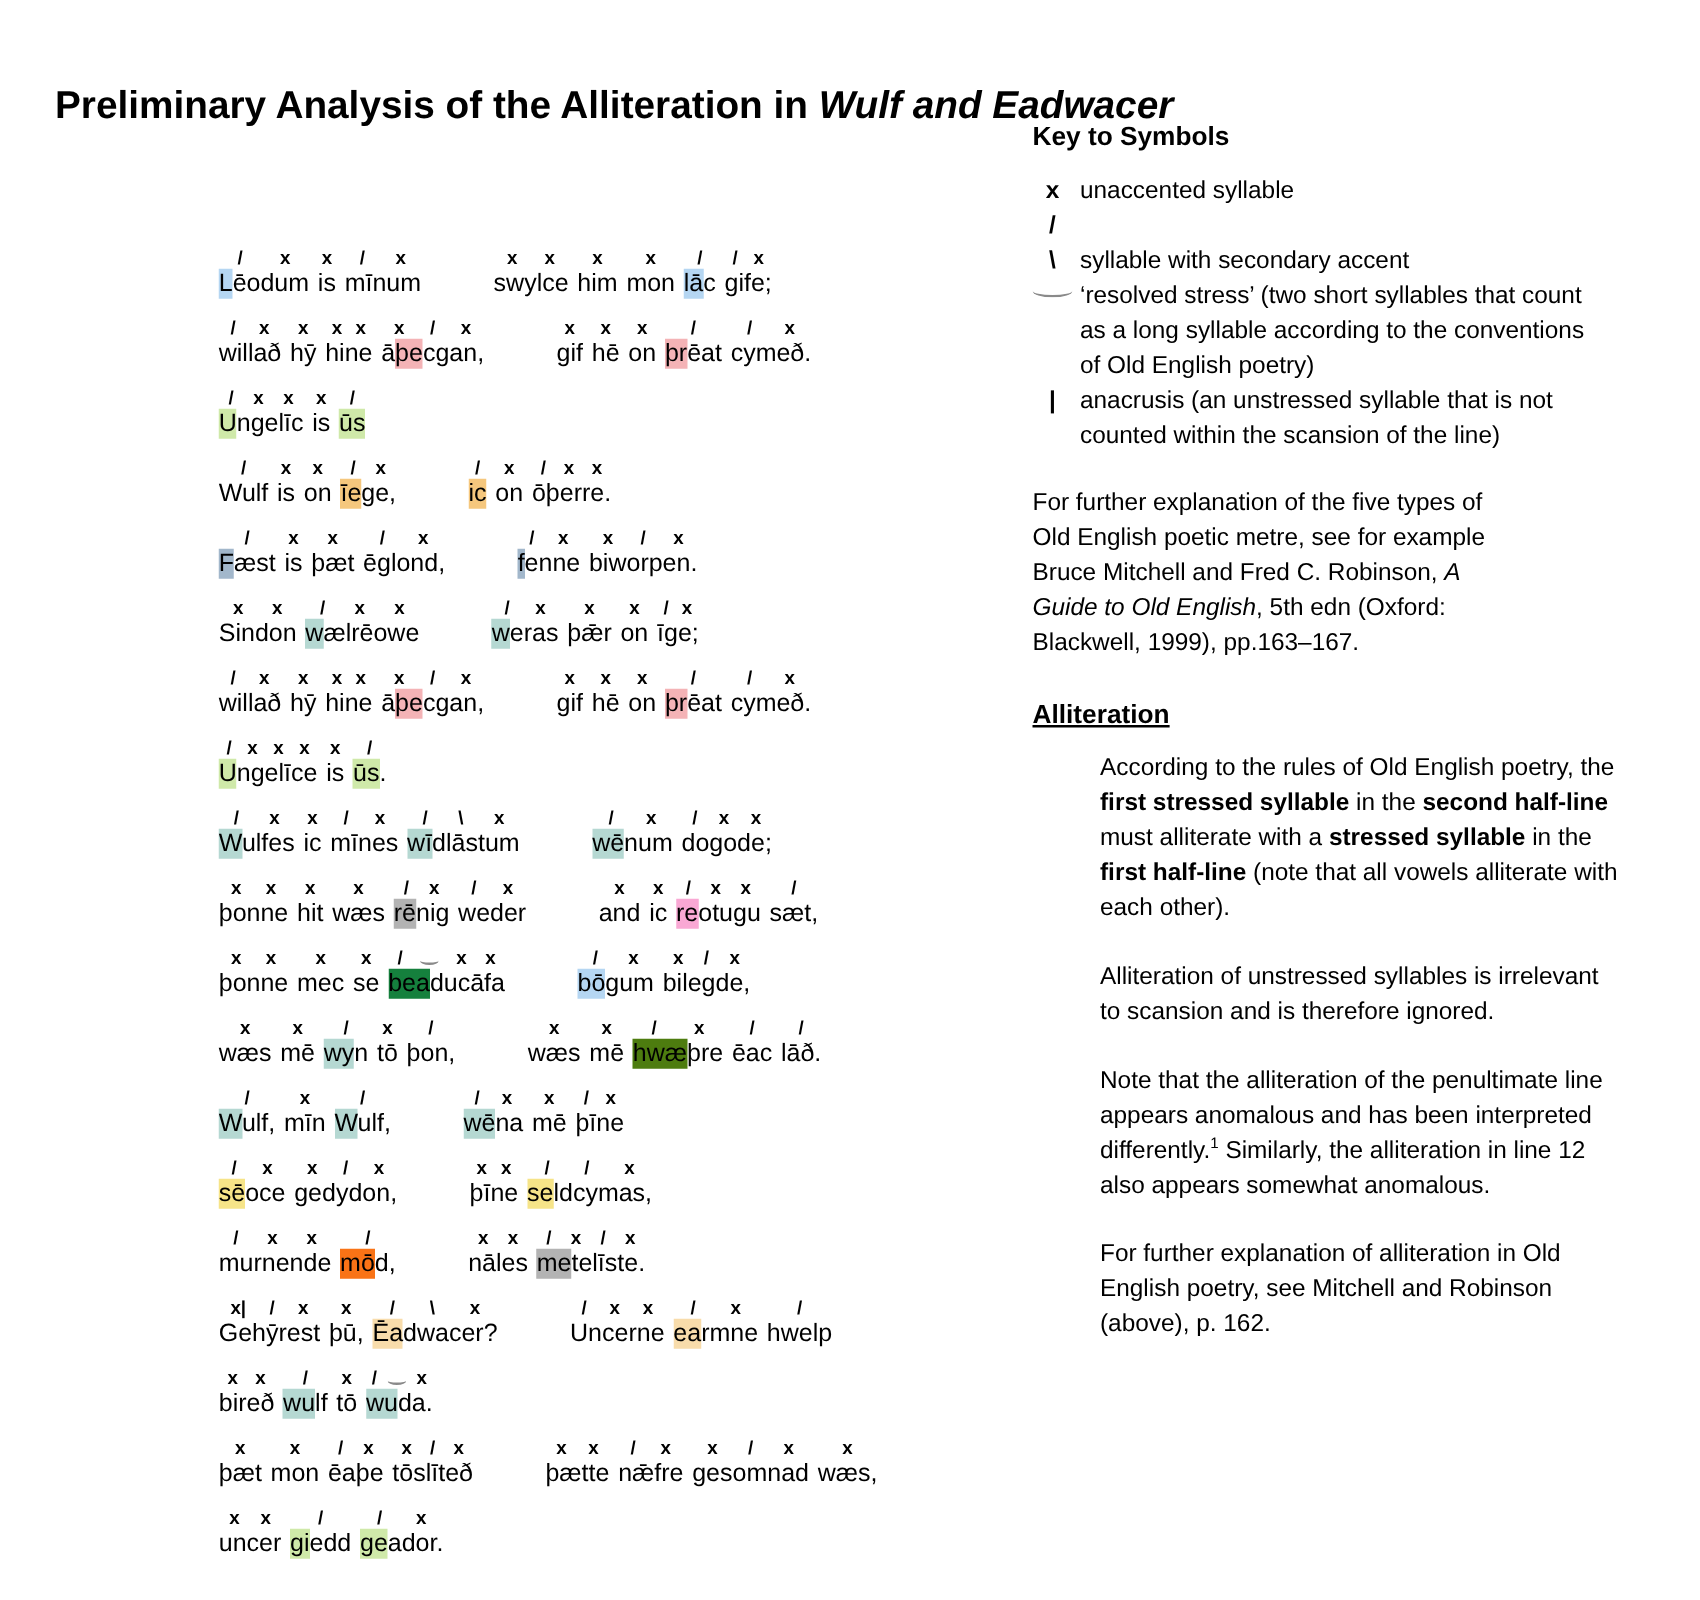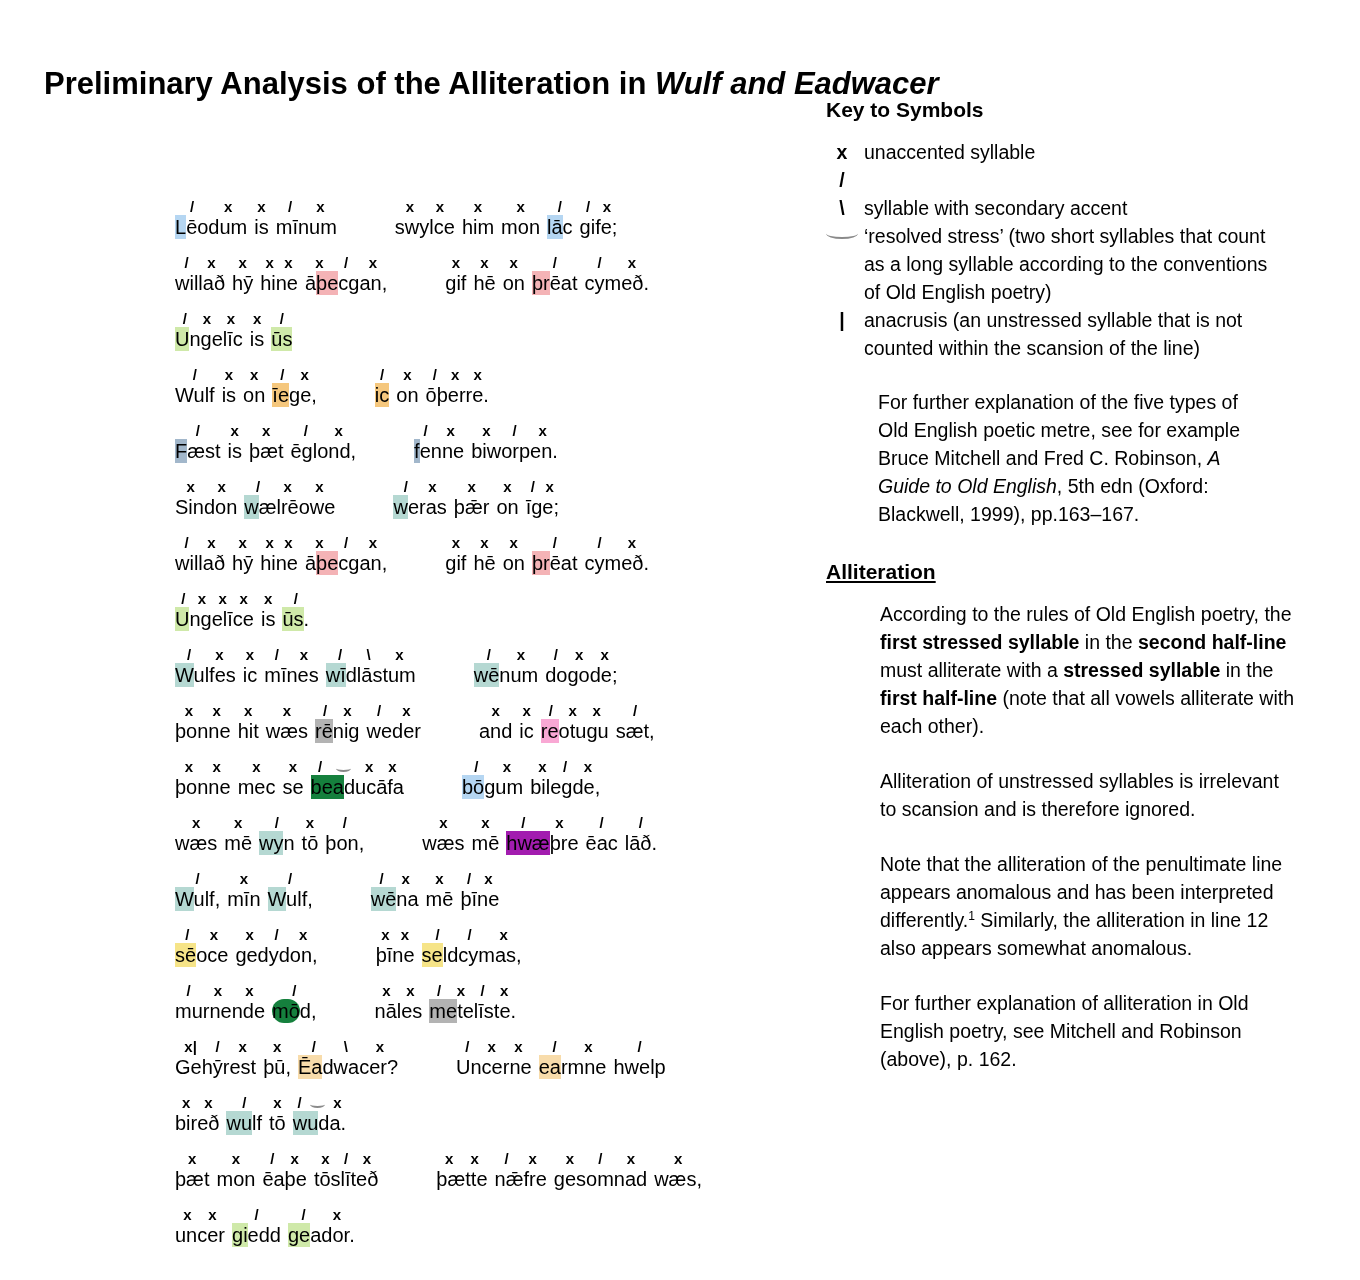--- a/index.html
+++ b/index.html
@@ -22,21 +22,21 @@
   .hl{padding:1px 0;}
 
   
   .right{position:absolute;left:826px;top:96px;width:496px;font-size:19.5px;line-height:28px;}
   .sec-heading{text-align:left;font-weight:bold;font-size:21px;margin-bottom:14px;}
   .key-row{display:flex;}
   .key-sym{width:32px;flex:none;text-align:center;}
   .key-sym.bold{font-weight:bold;}
   .key-desc{flex:1;max-width:412px;padding-left:6px;}
   .key-arc{display:inline-block;width:32px;height:11px;border-bottom:2px solid #8a8a8a;border-radius:0 0 100% 100%;margin-bottom:4px;}
-  .metre-ref{margin-top:26px;margin-left:52px;width:382px;}
+  .metre-ref{margin-top:26px;width:382px;}
   .allit-heading{margin-top:30px;margin-bottom:14px;text-decoration:underline;}
   .rparas{margin-left:54px;width:418px;}
   .rpara{margin-bottom:27px;}
   .seg-b{font-weight:bold;}
   .seg-i{font-style:italic;}
   sup{font-size:62%;line-height:0;}
 </style>
 </head>
 <body>
 
@@ -600,21 +600,21 @@
           <span class="marks">
             <span class="mk">x</span>
           </span>
           <span class="wtext"><span>mē</span></span>
         </span>
         <span class="word">
           <span class="marks">
             <span class="mk">/</span>
             <span class="mk">x</span>
           </span>
-          <span class="wtext"><span class="hl" style="background-color: #a21caf;">hwæ</span><span>þre</span></span>
+          <span class="wtext"><span class="hl" style="background-color: #4d7c0f;">hwæ</span><span>þre</span></span>
         </span>
         <span class="word">
           <span class="marks">
             <span class="mk">/</span>
           </span>
           <span class="wtext"><span>ēac</span></span>
         </span>
         <span class="word">
           <span class="marks">
             <span class="mk">/</span>
@@ -702,21 +702,21 @@
             <span class="mk">/</span>
             <span class="mk">x</span>
             <span class="mk">x</span>
           </span>
           <span class="wtext"><span>murnende</span></span>
         </span>
         <span class="word">
           <span class="marks">
             <span class="mk">/</span>
           </span>
-          <span class="wtext"><span class="hl" style="background-color: #15803d; border-radius: 12px;">mō</span><span>d,</span></span>
+          <span class="wtext"><span class="hl" style="background-color: #f97316;">mō</span><span>d,</span></span>
         </span>
         <span class="caesura"></span>
         <span class="word">
           <span class="marks">
             <span class="mk">x</span>
             <span class="mk">x</span>
           </span>
           <span class="wtext"><span>nāles</span></span>
         </span>
         <span class="word">

